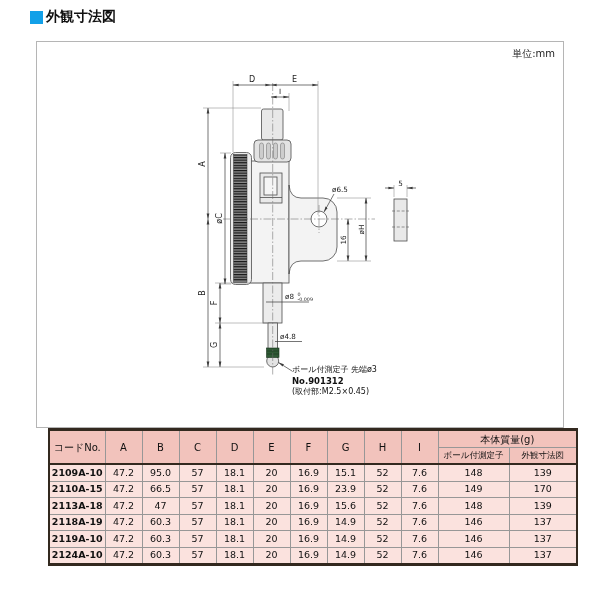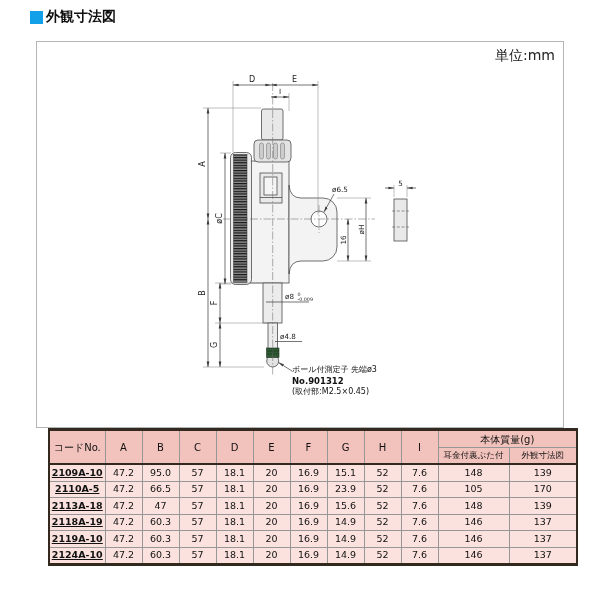--- a/index.html
+++ b/index.html
@@ -3,36 +3,36 @@
 <meta charset="utf-8">
 <style>
   html,body{margin:0;padding:0;background:#fff;}
   .page{position:relative;width:600px;height:600px;background:#fff;overflow:hidden;
         font-family:"DejaVu Sans","Liberation Sans",sans-serif;color:#111;}
   .page-title{position:absolute;left:30px;top:8px;display:flex;align-items:center;gap:3px;
         font-size:14px;font-weight:bold;color:#111;}
   .bullet{display:inline-block;width:13px;height:13px;background:#12a0e8;}
   .diagram-box{position:absolute;left:36px;top:41px;width:528px;height:387px;
         border:1px solid #b5b5b5;box-sizing:border-box;background:#fff;}
-  .unit-label{position:absolute;right:8px;top:5px;font-size:14px;color:#222;}
+  .unit-label{position:absolute;right:8px;top:5px;font-size:10px;color:#222;}
   .drawing-svg{position:absolute;left:0;top:0;}
 
   
   .dim-table{position:absolute;left:48px;top:428px;width:528px;border-collapse:collapse;
         table-layout:fixed;font-size:9.5px;color:#111;
         border-top:3px solid #33291f;border-bottom:3px solid #33291f;
         border-left:2px solid #33291f;border-right:2px solid #33291f;}
   .dim-table th,.dim-table td{border:1px solid #979797;text-align:center;padding:0;line-height:1.1;}
   .dim-table thead th{background:#f2c3bc;font-weight:normal;}
   .dim-table thead tr.hrow1 th{height:16px;font-size:10px;}
   .dim-table thead tr.hrow2 th{height:15px;font-size:8.5px;}
   .dim-table thead tr.hrow2 th{border-bottom:2px solid #33291f;}
   .dim-table th[rowspan]{border-bottom:2px solid #33291f;}
   .dim-table tbody td{background:#fbe2de;height:15.5px;}
-  .dim-table tbody td.code{font-weight:bold;text-decoration:underline;}
+  .dim-table tbody td.code{font-weight:bold;}
 
   
   .dimtxt{font-size:8px;fill:#1c1c1c;font-family:"DejaVu Sans","Liberation Sans",sans-serif;}
   .dimtxt-sm{font-size:7.2px;fill:#1c1c1c;font-family:"DejaVu Sans","Liberation Sans",sans-serif;}
   .tol{font-size:4.8px;fill:#1c1c1c;}
   .notetxt{font-size:8px;fill:#111;}
   .notetxt-b{font-size:8.5px;fill:#111;font-weight:bold;}
 </style>
 </head>
 <body>
@@ -184,51 +184,51 @@
         <th rowspan="2">C</th>
         <th rowspan="2">D</th>
         <th rowspan="2">E</th>
         <th rowspan="2">F</th>
         <th rowspan="2">G</th>
         <th rowspan="2">H</th>
         <th rowspan="2">I</th>
         <th colspan="2">本体質量(g)</th>
       </tr>
       <tr class="hrow2">
-        <th>耳金付裏ぶた付</th>
+        <th>ボール付測定子</th>
         <th>外観寸法図</th>
       </tr>
     </thead>
     <tbody>
         <tr>
           <td class="code">2109A-10</td>
           <td class="">47.2</td>
           <td class="">95.0</td>
           <td class="">57</td>
           <td class="">18.1</td>
           <td class="">20</td>
           <td class="">16.9</td>
           <td class="">15.1</td>
           <td class="">52</td>
           <td class="">7.6</td>
           <td class="">148</td>
           <td class="">139</td>
         </tr>
         <tr>
-          <td class="code">2110A-5</td>
+          <td class="code">2110A-15</td>
           <td class="">47.2</td>
           <td class="">66.5</td>
           <td class="">57</td>
           <td class="">18.1</td>
           <td class="">20</td>
           <td class="">16.9</td>
           <td class="">23.9</td>
           <td class="">52</td>
           <td class="">7.6</td>
-          <td class="">105</td>
+          <td class="">149</td>
           <td class="">170</td>
         </tr>
         <tr>
           <td class="code">2113A-18</td>
           <td class="">47.2</td>
           <td class="">47</td>
           <td class="">57</td>
           <td class="">18.1</td>
           <td class="">20</td>
           <td class="">16.9</td>

